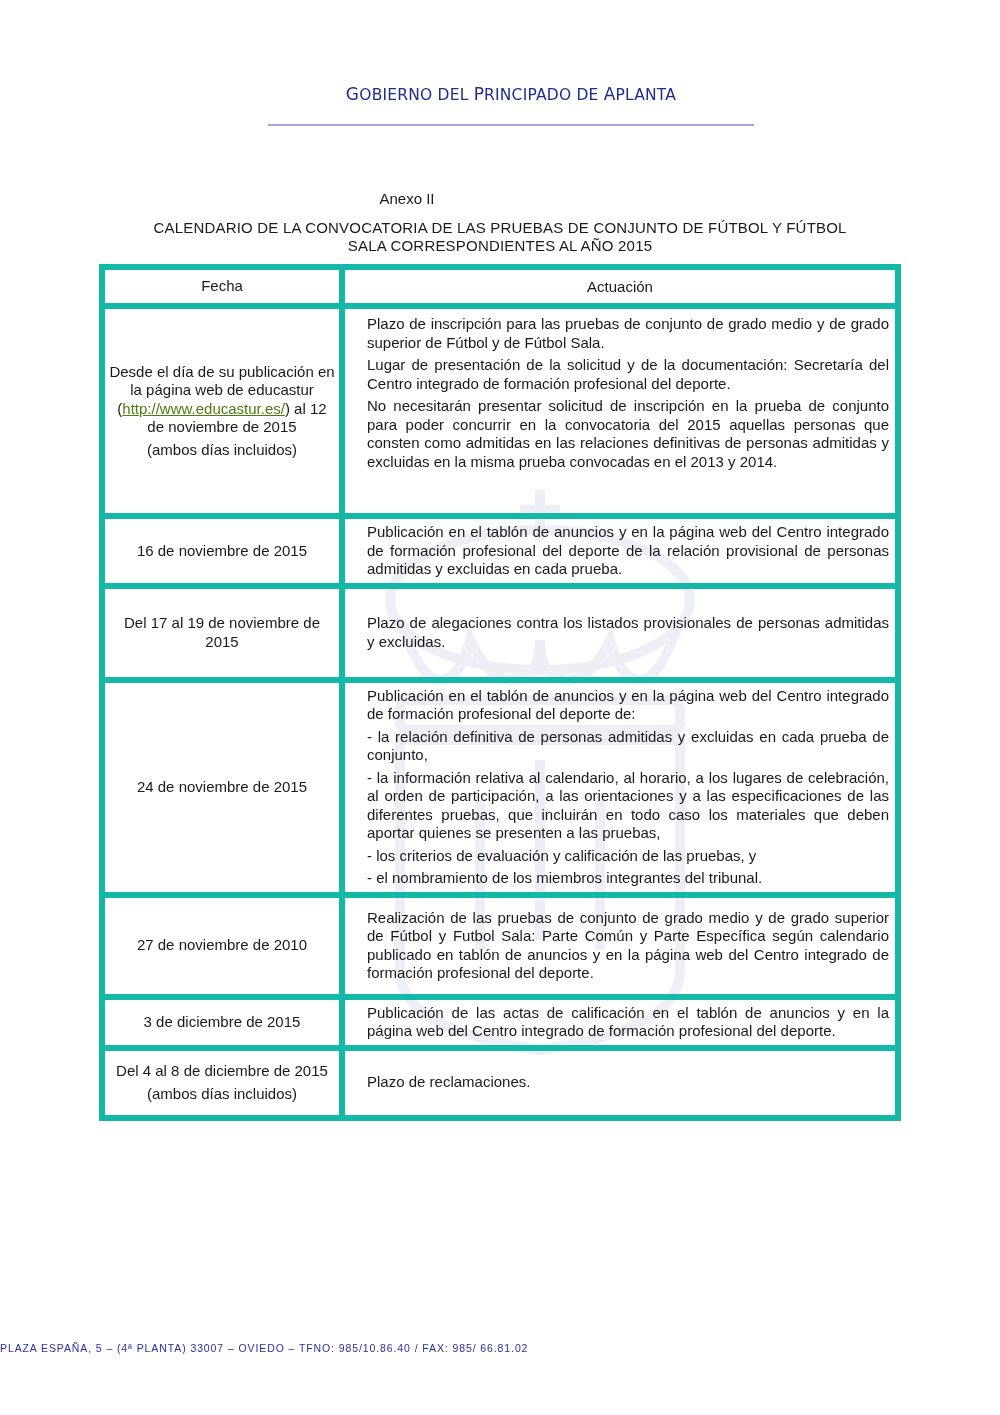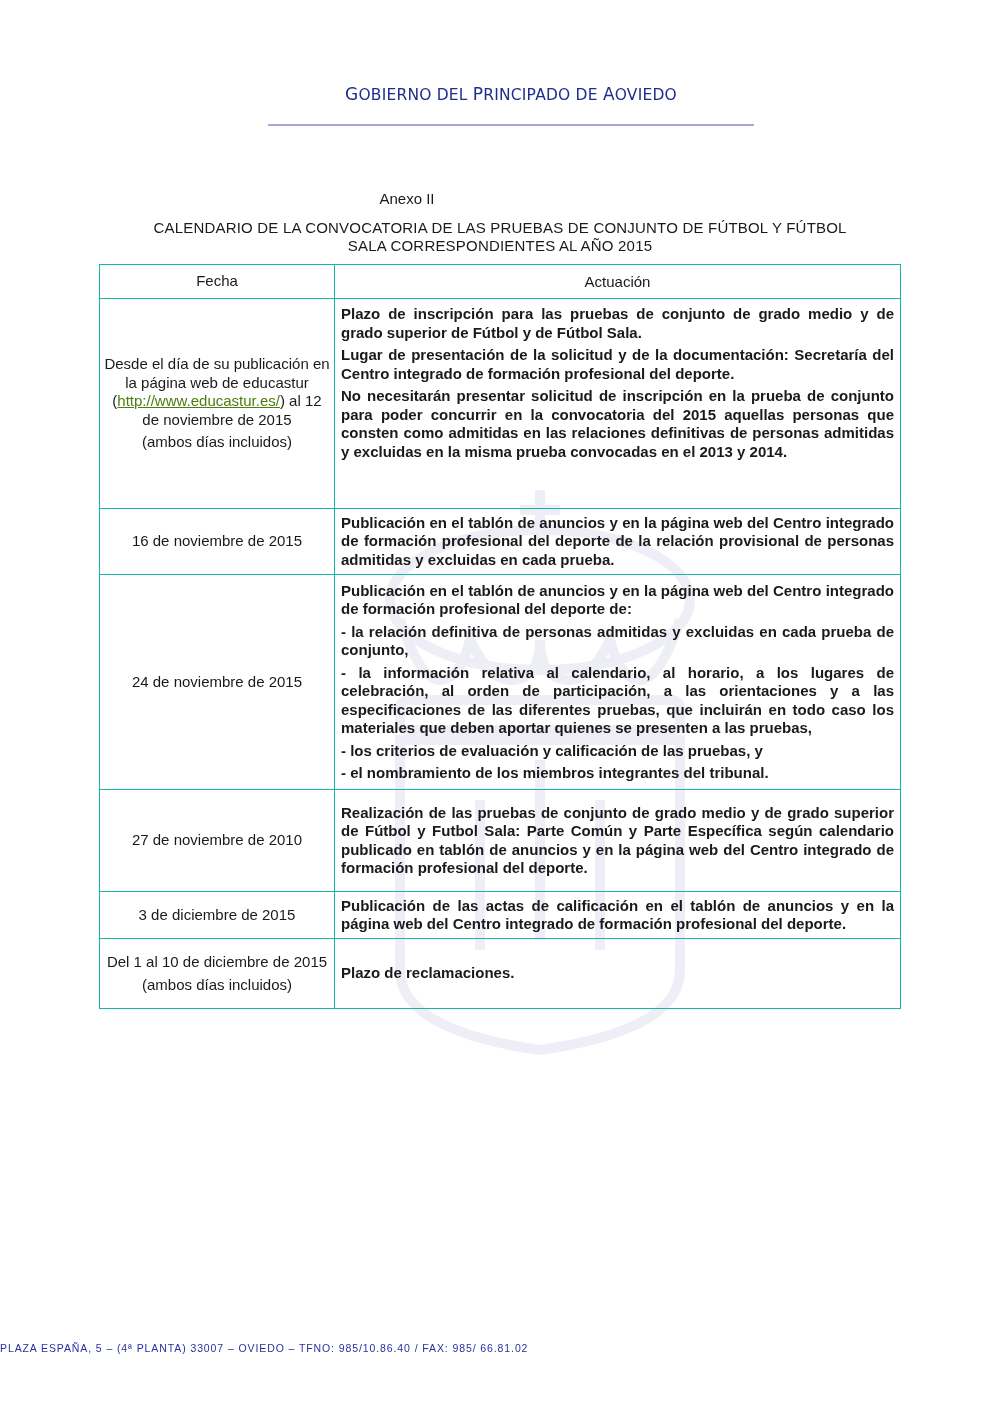--- a/index.html
+++ b/index.html
@@ -7,45 +7,45 @@
     .header { position: absolute; left: 268px; top: 82px; width: 486px; text-align: center; color: #1e2d8c; }
     .gov { font-family: "DejaVu Sans", sans-serif; font-size: 15.5px; letter-spacing: 0.2px; line-height: 24px; }
     .gov .big { font-size: 17px; }
     .hr { height: 1px; background: #a9a6d6; margin: 0; }
     .hr1 { margin-top: 17px; }
     .cons { font-family: "DejaVu Sans", sans-serif; font-size: 14px; line-height: 28px; letter-spacing: 0.3px; }
     .annex { position: absolute; left: 0; width: 814px; top: 190px; text-align: center; font-size: 15px; }
     .annex-title { position: absolute; left: 140px; width: 720px; top: 219px; text-align: center; font-size: 15px; line-height: 18px; letter-spacing: 0.2px; }
     .watermark { position: absolute; left: 360px; top: 470px; width: 360px; height: 600px; opacity: 0.08; pointer-events: none; }
     table { position: absolute; left: 99px; top: 264px; width: 802px; border-collapse: collapse; font-size: 15px; }
-    td, th { border: 1px solid #14b8a6; vertical-align: middle; padding: 0; }
+    td, th { border: 6px solid #14b8a6; vertical-align: middle; padding: 0; }
     th { font-weight: normal; height: 33px; }
     .c1 { width: 226px; text-align: center; line-height: 18.5px; padding: 0 4px; }
     .c2 { padding: 4px 6px 4px 6px; text-align: justify; line-height: 18.5px; }
-    .c2 p { margin: 0 0 4px 0; text-align: justify; font-weight: bold; }
+    .c2 p { margin: 0 0 4px 16px; text-align: justify; }
     .c2 p:last-child { margin-bottom: 0; }
     .c1 p { margin: 0 0 4px 0; }
     .c1 p:last-child { margin-bottom: 0; }
     a { color: #4d7c0f; text-decoration: underline; text-align: center; }
     .r1 { height: 210px; }
     .r1 .c2 { vertical-align: top; padding-top: 6px; }
     .r2 { height: 66px; }
     .r3 { height: 94px; }
     .r4 { height: 215px; }
     .r5 { height: 102px; }
     .r6 { height: 47px; }
     .r7 { height: 70px; }
     .footer { position: absolute; left: 0; width: 1000px; top: 1342px; text-align: left; font-size: 10.5px; color: #2b2fa0; letter-spacing: 0.9px; }
   </style>
 </head>
 <body>
 
 <div class="header">
   <div class="gov">
-    <span class="big">G</span><span>OBIERNO DEL </span><span class="big">P</span><span>RINCIPADO DE </span><span class="big">A</span><span>OVIEDO</span>
+    <span class="big">G</span><span>OBIERNO DEL </span><span class="big">P</span><span>RINCIPADO DE </span><span class="big">A</span><span>PLANTA</span>
   </div>
   <div class="hr hr1"></div>
   <div class="hr"></div>
 </div>
 
 <div class="annex">Anexo II</div>
 <div class="annex-title">CALENDARIO DE LA CONVOCATORIA DE LAS PRUEBAS DE CONJUNTO DE FÚTBOL  Y FÚTBOL SALA CORRESPONDIENTES AL AÑO 2015</div>
 
 <svg class="watermark" viewBox="0 0 360 600">
   <g fill="none" stroke="#2b3a9a" stroke-width="10">
@@ -79,20 +79,26 @@
         <p>Lugar de presentación de la solicitud y de la documentación: Secretaría del Centro integrado de formación profesional del deporte.</p>
         <p>No necesitarán presentar solicitud de inscripción en la prueba de conjunto para poder concurrir en la convocatoria del 2015 aquellas personas que consten como admitidas en las relaciones definitivas de personas admitidas y excluidas en la misma prueba convocadas en el 2013 y 2014.</p>
       </td>
     </tr>
     <tr class="r2">
       <td class="c1">16 de noviembre de 2015</td>
       <td class="c2">
         <p>Publicación en el tablón de anuncios y en la página web del Centro integrado de formación profesional del deporte de la relación provisional de personas admitidas y excluidas en cada prueba.</p>
       </td>
     </tr>
+    <tr class="r3">
+      <td class="c1">Del 17 al 19 de noviembre de 2015</td>
+      <td class="c2">
+        <p>Plazo de alegaciones contra los listados provisionales de personas admitidas y excluidas.</p>
+      </td>
+    </tr>
     <tr class="r4">
       <td class="c1">24 de noviembre de 2015</td>
       <td class="c2">
         <p>Publicación en el tablón de anuncios y en la página web del Centro integrado de formación profesional del deporte de:</p>
         <p>- la relación definitiva de personas admitidas y excluidas en cada prueba de conjunto,</p>
         <p>- la información relativa al calendario, al horario, a los lugares de celebración, al orden de participación, a las orientaciones y a las especificaciones de las diferentes pruebas, que incluirán en todo caso los materiales que deben aportar quienes se presenten a las pruebas,</p>
         <p>- los criterios de evaluación y calificación de las pruebas, y</p>
         <p>- el nombramiento de los miembros integrantes del tribunal.</p>
       </td>
     </tr>
@@ -103,21 +109,21 @@
       </td>
     </tr>
     <tr class="r6">
       <td class="c1">3 de diciembre de 2015</td>
       <td class="c2">
         <p>Publicación de las actas de calificación en el tablón de anuncios y en la página web del Centro integrado de formación profesional del deporte.</p>
       </td>
     </tr>
     <tr class="r7">
       <td class="c1">
-        <p>Del 1 al 10 de diciembre de 2015</p>
+        <p>Del 4 al 8 de diciembre de 2015</p>
         <p>(ambos días incluidos)</p>
       </td>
       <td class="c2">
         <p>Plazo de reclamaciones.</p>
       </td>
     </tr>
   </tbody>
 </table>
 
 <div class="footer">PLAZA ESPAÑA, 5 – (4ª PLANTA) 33007 – OVIEDO – TFNO: 985/10.86.40  /  FAX: 985/ 66.81.02</div>

